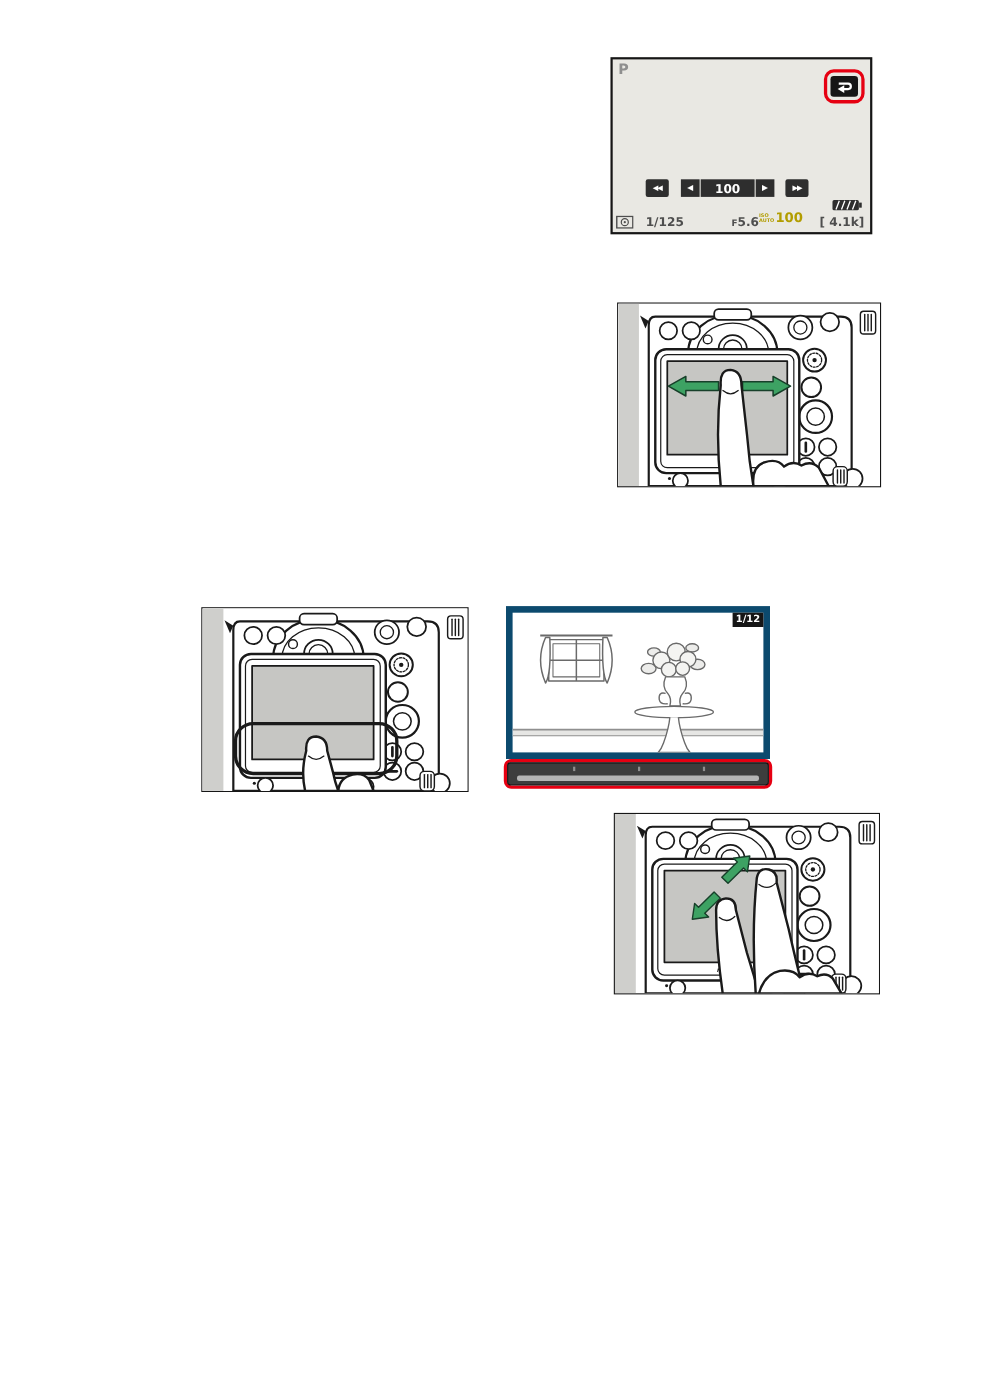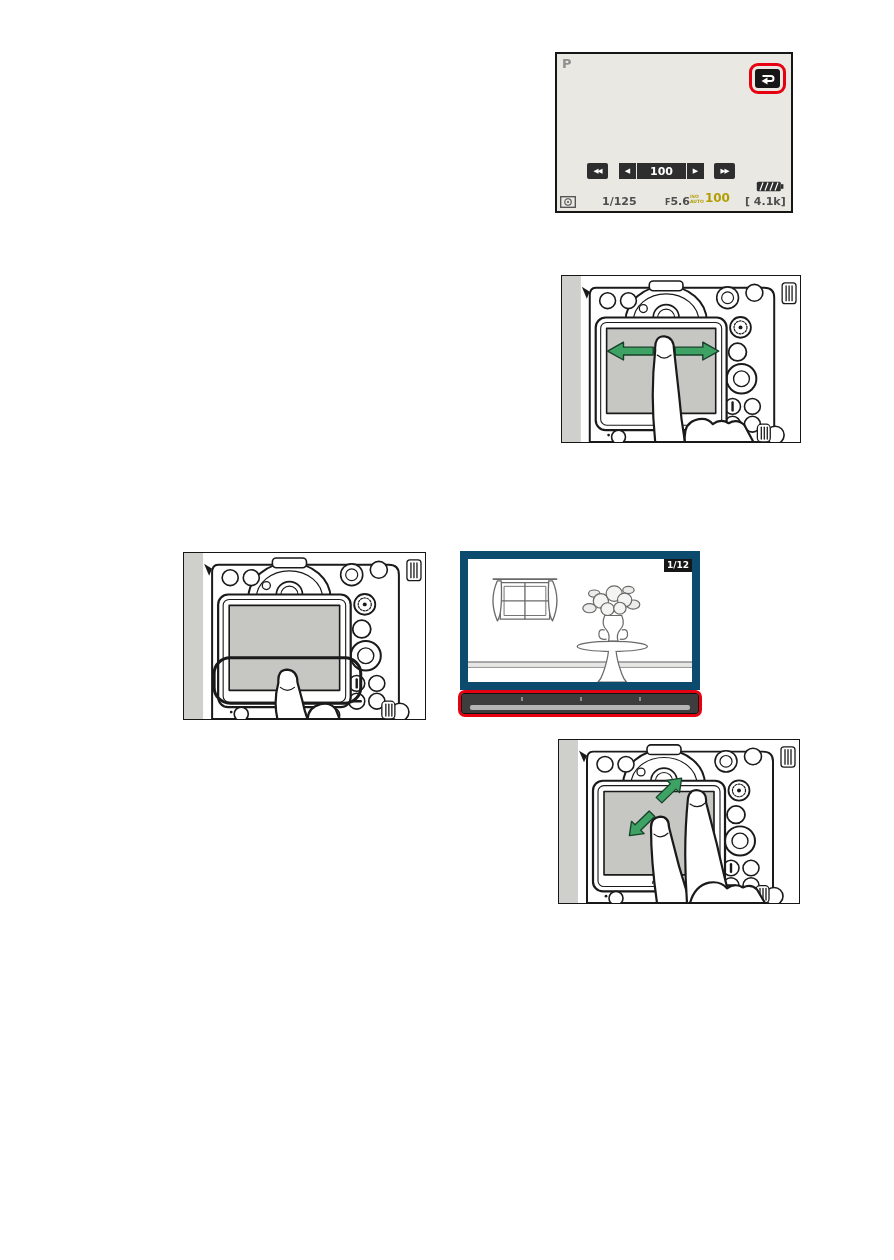--- a/index.html
+++ b/index.html
@@ -32,21 +32,21 @@
   
   .cam{position:absolute;border:1.5px solid #161616;box-sizing:border-box;background:#fff;}
   #cam-swipe{left:561px;top:275px;width:240px;height:168px;}
   #cam-tap{left:183px;top:552px;width:243px;height:168px;}
   #cam-pinch{left:558px;top:739px;width:242px;height:165px;}
   .cam svg{display:block;width:100%;height:100%;}
 
   
   .photo-screen{position:absolute;left:458px;top:551px;width:244px;height:166px;}
   .photo-area{position:absolute;left:2px;top:0;width:240px;height:139px;background:#fff;
-              border:8px solid #0c4a6e;box-sizing:border-box;}
+              border:6px solid #0c4a6e;box-sizing:border-box;}
   .counter{position:absolute;top:0;right:0;background:#161616;color:#fff;font-size:9px;
            font-weight:bold;padding:1px 3px 2px;}
   .bar-highlight{position:absolute;left:0;top:139px;width:244px;height:27px;border:3px solid #e60012;
                  border-radius:7px;box-sizing:border-box;background:#fff;}
   .bar-inner{position:absolute;left:0;top:0;right:0;bottom:0;background:#3d3d3d;
              border:1px solid #111;border-radius:3px;}
   .tick{position:absolute;top:3px;width:2px;height:4px;background:#8f8f8f;}
   .track{position:absolute;left:8px;right:8px;top:11px;height:5px;background:#b4b4b4;border-radius:2px;}
 </style>
 </head>
@@ -143,21 +143,21 @@
       <rect x="0.8" y="0.8" width="24" height="9.4" rx="1.5" fill="#2e2e2e"></rect>
       <rect x="25" y="3.2" width="2.4" height="4.6" fill="#2e2e2e"></rect>
       <path d="M7,1.5 L4,9.5 M12,1.5 L9,9.5 M17,1.5 L14,9.5 M22,1.5 L19,9.5" stroke="#fff" stroke-width="1.2"></path>
     </svg>
 
     <svg class="meter-icon" width="16" height="12" viewBox="0 0 16 12">
       <rect x="0.7" y="0.7" width="14.6" height="10.6" fill="none" stroke="#4e4e4e" stroke-width="1.3"></rect>
       <circle cx="8" cy="6" r="3.2" fill="none" stroke="#4e4e4e" stroke-width="1.1"></circle>
       <circle cx="8" cy="6" r="1" fill="#4e4e4e"></circle>
     </svg>
-    <span class="stat" style="left:45px;top:141px;">1/125</span>
+    <span class="stat" style="left:30px;top:141px;">1/125</span>
     <span class="stat" style="left:89px;top:141px;padding-left:19px;"><span class="ap-f">F</span><span>5.6</span></span>
     <div class="iso-group">
       <span class="iso-mini">
           <span>ISO</span>
           <span>AUTO</span>
         </span>
       <span class="iso-val">100</span>
     </div>
     <span class="stat" style="left:188px;top:141px;">[ 4.1k]</span>
   </div>

